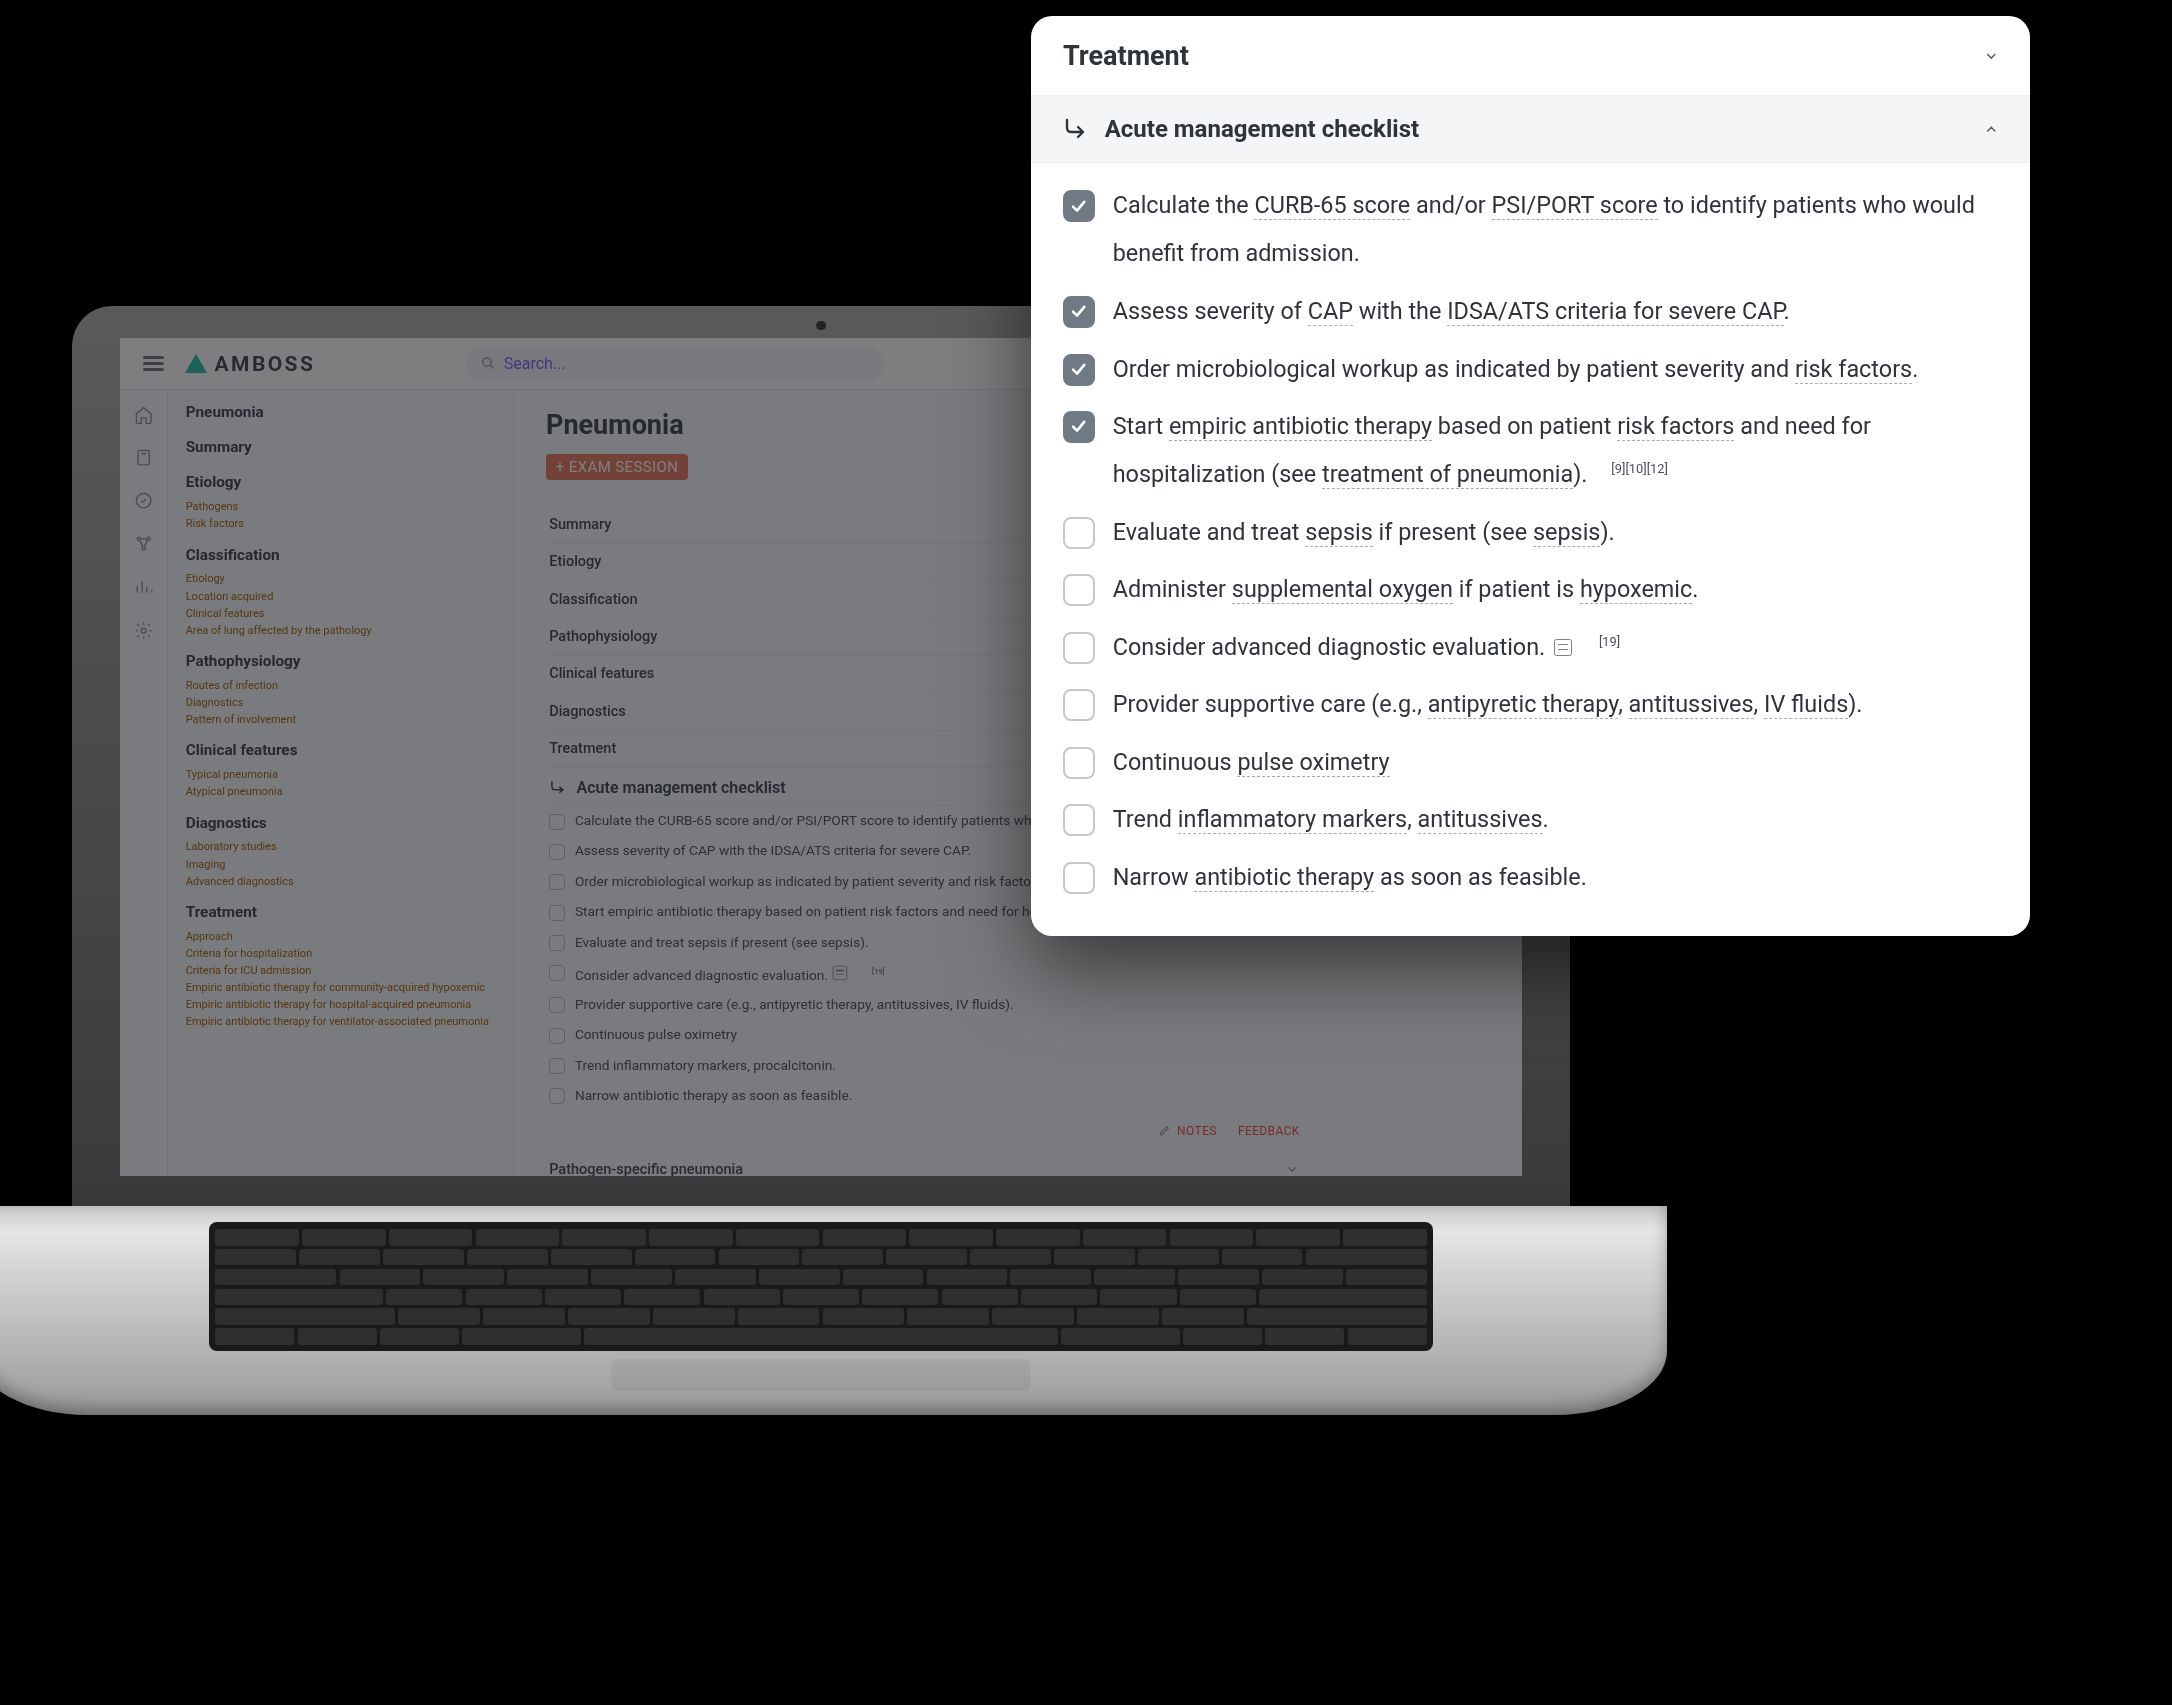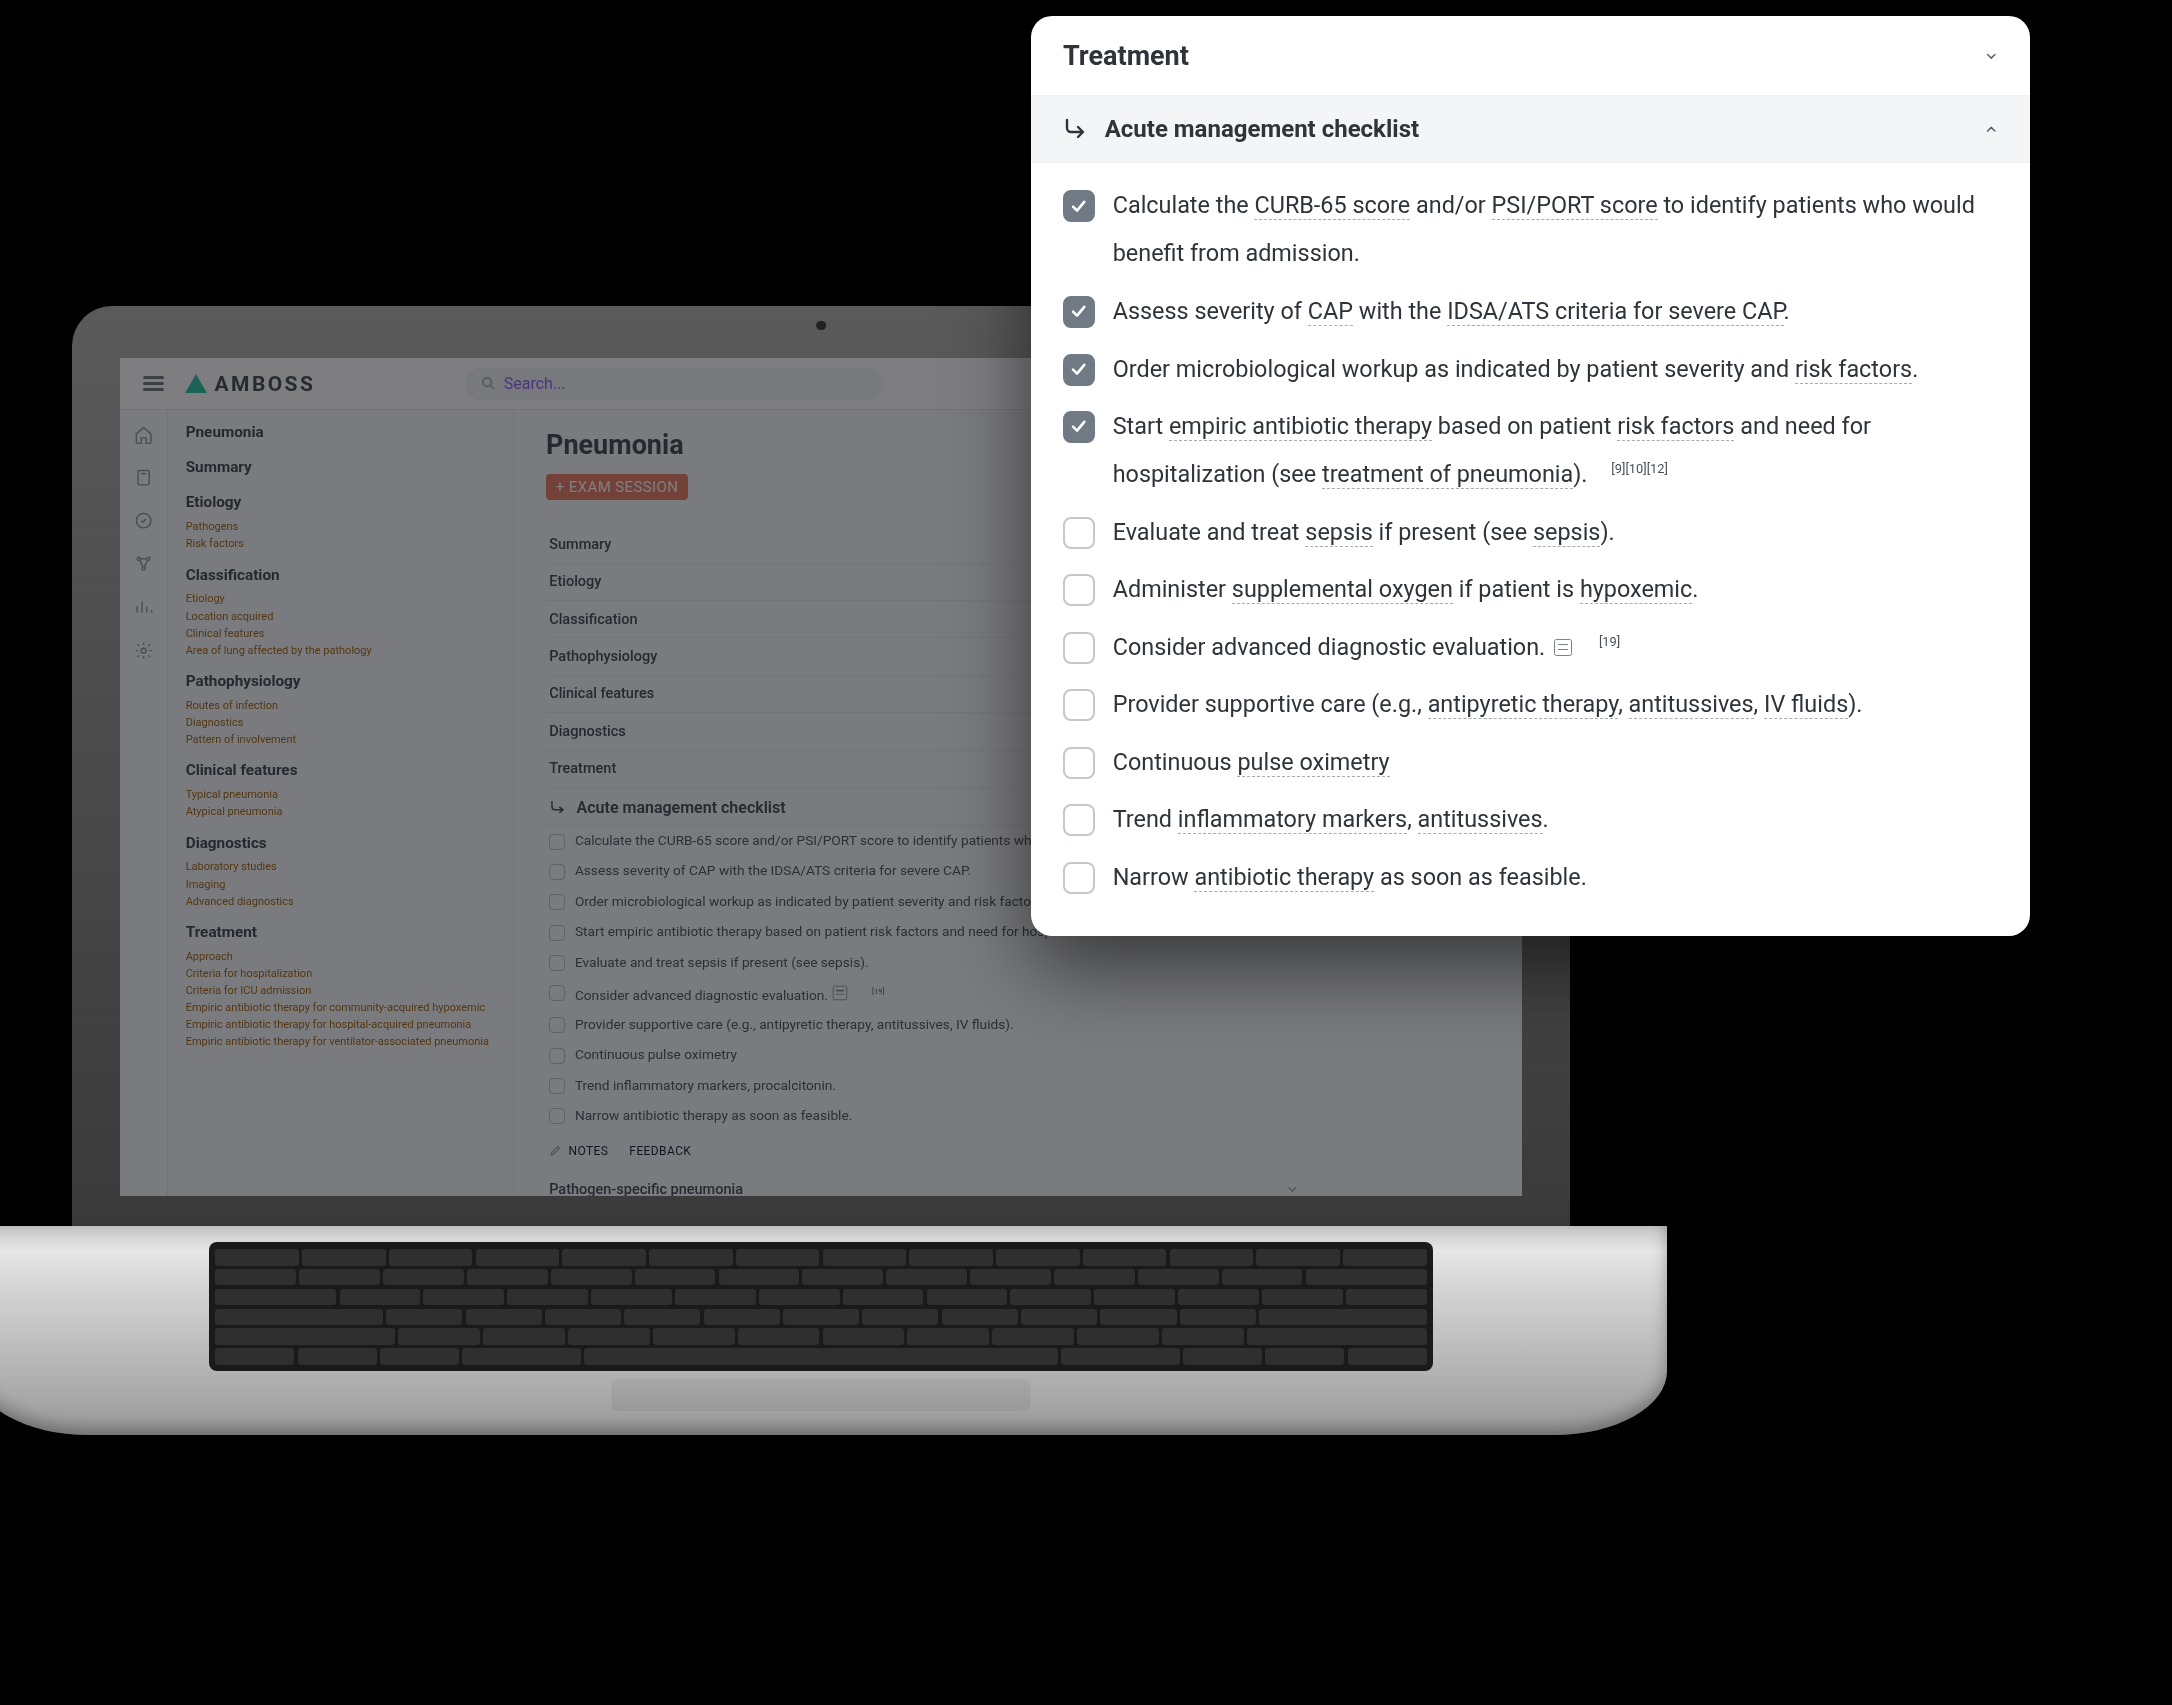--- a/index.html
+++ b/index.html
@@ -15,21 +15,21 @@
   
   .laptop {
     position: absolute;
     left: 72px;
     top: 306px;
     width: 1498px;
   }
   .laptop-screen-frame {
     background: linear-gradient(#5a5a5a,#3a3a3a);
     border-radius: 40px 40px 0 0;
-    padding: 52px 48px 32px 48px;
+    padding: 32px 48px 32px 48px;
     box-shadow: 0 8px 32px rgba(0,0,0,.8);
     position: relative;
   }
   .laptop-screen-frame::before{
     content:"";
     position:absolute;
     top:14.5px;left:50%;transform:translateX(-50%);
     width:9.7px;height:9.7px;border-radius:50%;
     background:#222;
   }
@@ -101,21 +101,21 @@
   .sidebar h3{font-size:15.3px;font-weight:700;color:#3a4148;margin-top:11.3px;margin-bottom:3.2px}
   .sidebar .sub{color:#a16207;font-size:11px}
   .content{flex:1;padding:19.3px 0 0 32px;overflow:hidden;color:#3c434a;position:relative}
   .content-inner{width:757px}
   h1.article-title{font-size:27px;font-weight:700;margin-bottom:13px}
   .pill{display:inline-block;background:#e7795b;color:#fff;font-size:15px;padding:4px 9.7px;border-radius:4px;letter-spacing:0.4px;margin-bottom:26px}
   .row{border-bottom:0.8px solid #e9ecef;padding:9.7px 3.2px;font-size:14.5px;font-weight:500;display:flex;align-items:center;justify-content:space-between}
   .subhead{display:flex;align-items:center;gap:9.7px;padding:9.7px 3.2px 8px 3.2px;font-weight:600;border-bottom:0.8px solid #e9ecef}
   .mini-check{display:flex;align-items:flex-start;gap:9.7px;padding:6.4px 3.2px;font-size:13.7px;color:#4a5058}
   .mini-box{flex:0 0 16px;height:16px;border:1.6px solid #b9bfc5;border-radius:4px;margin-top:1.6px}
-  .actions{display:flex;justify-content:flex-start;gap:21px;padding:13px 3.2px;color:#0f172a;font-size:12px;letter-spacing:0.4px}
+  .actions{display:flex;justify-content:flex-end;gap:21px;padding:13px 3.2px;color:#ef4444;font-size:12px;letter-spacing:0.4px}
   .actions span{display:flex;align-items:center;gap:6.4px}
   .chev{width:14.5px;height:14.5px}
 
   
   .overlay{
     position:absolute;
     left:1031px; top:16px; width:999px;
     background:#fff;border-radius:21px;
     box-shadow:0 32px 81px rgba(0,0,0,.55);
     color:#2e343a;

